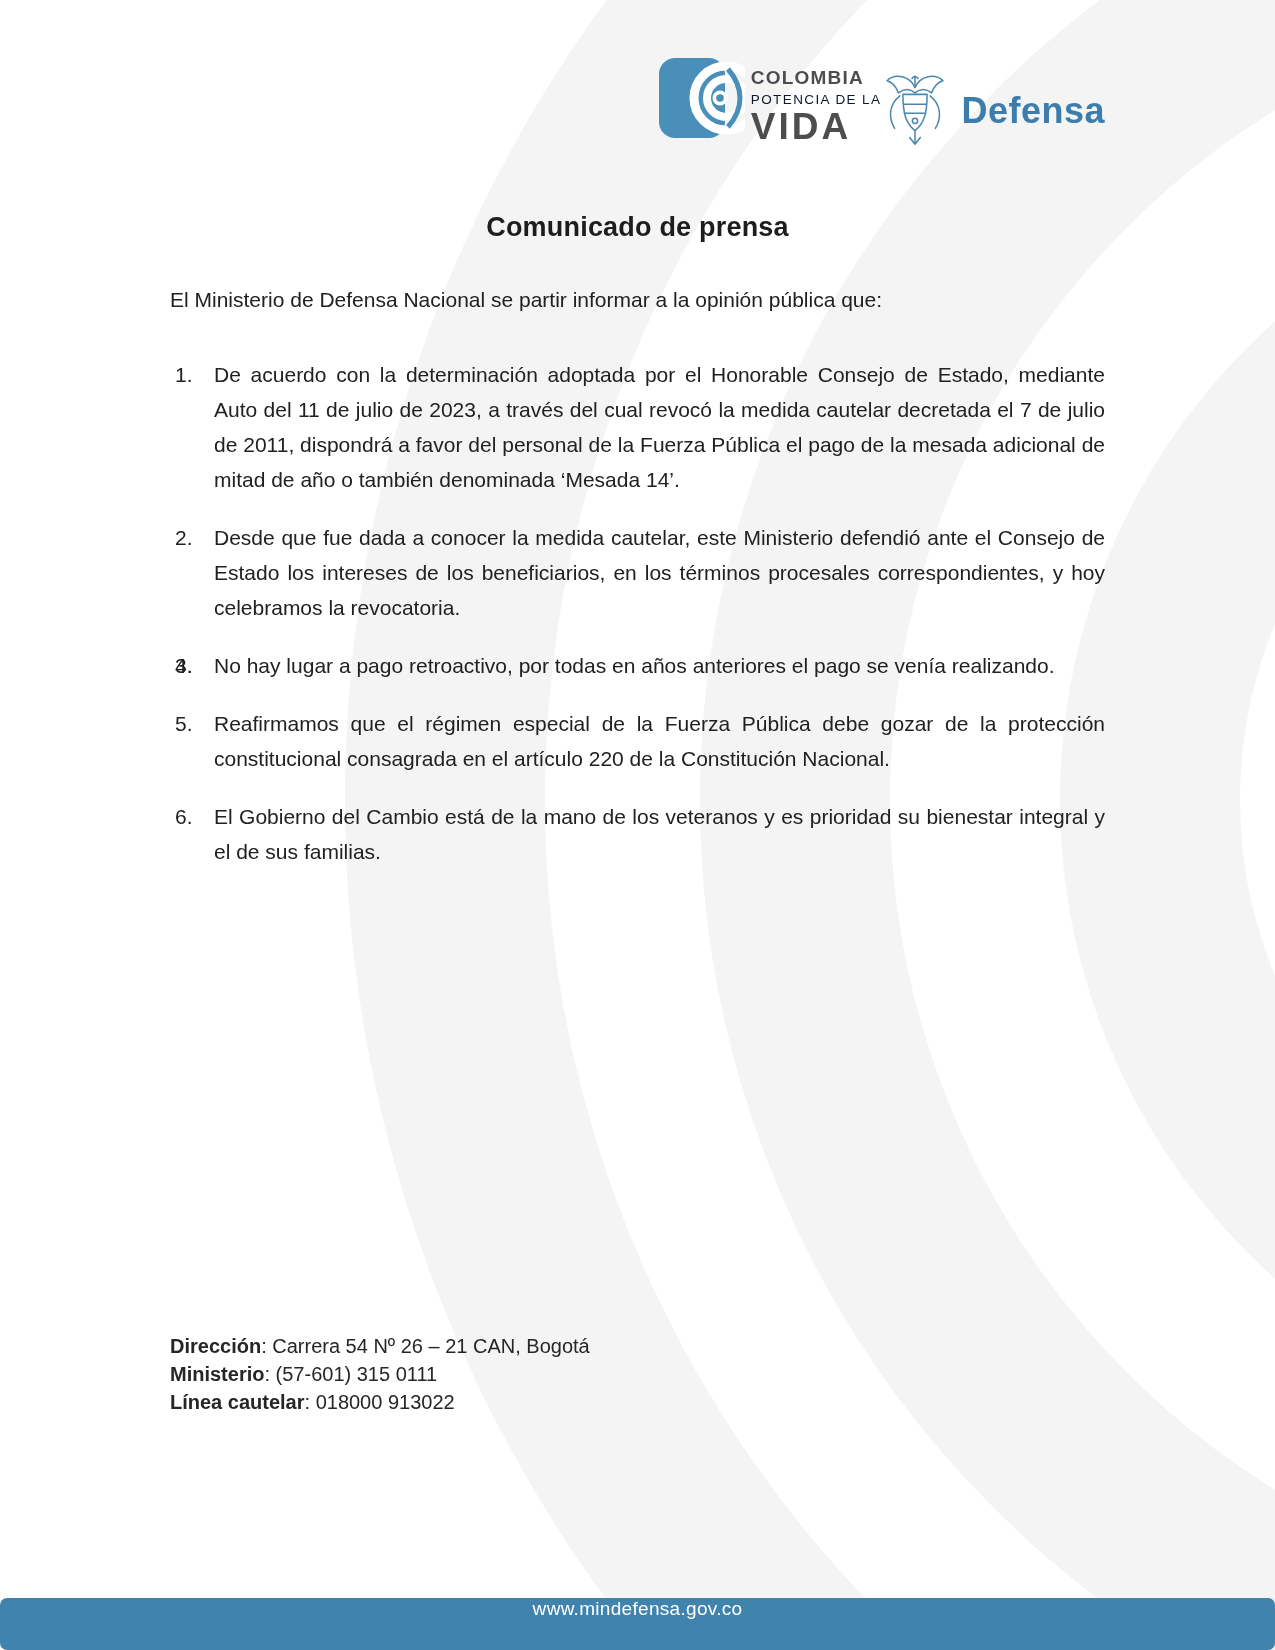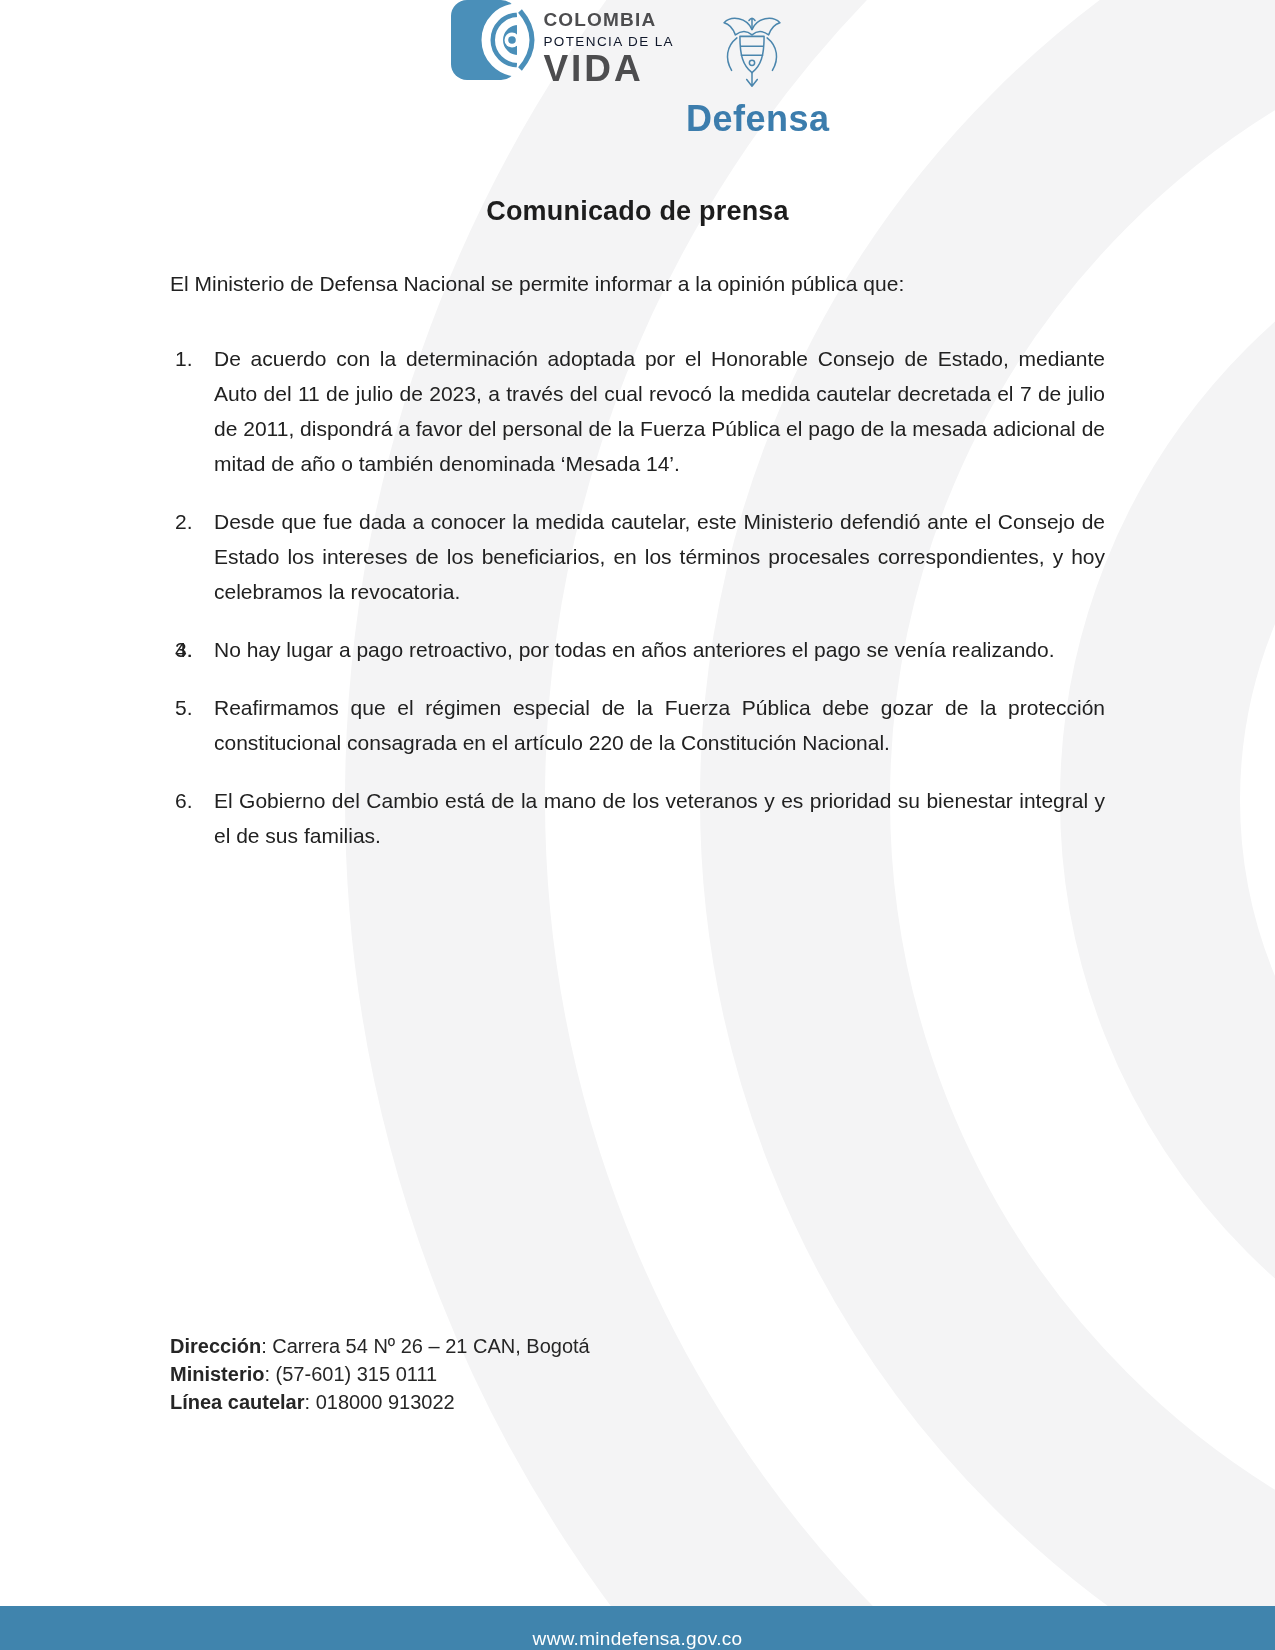--- a/index.html
+++ b/index.html
@@ -12,49 +12,49 @@
     position:relative;
     width:1275px; height:1650px;
     background:#ffffff;
     overflow:hidden;
     color:#212121;
   }
   .watermark { position:absolute; top:0; left:0; z-index:0; }
   .content { position:relative; z-index:1; padding:0 170px; }
 
   
-  .header { display:flex; justify-content:center; align-items:flex-start; }
+  .header { display:flex; justify-content:flex-end; align-items:flex-start; padding-top:58px; }
   .brand-left { display:flex; margin-left:6px; }
   .brand-mark svg { width:86px; height:80px; display:block; }
   .brand-text { margin-left:6px; padding-top:9px; white-space:nowrap; }
   .brand-line1 { font-size:19px; font-weight:700; color:#4d4d4f; letter-spacing:1.2px; }
   .brand-line2 { font-size:13.5px; color:#0f172a; letter-spacing:1.4px; margin-top:3px; }
   .brand-line3 { font-size:37px; font-weight:700; color:#4d4d4f; letter-spacing:3px; line-height:1; margin-top:1px; }
-  .brand-right { display:flex; align-items:center; margin-top:8px;flex-direction:column; }
+  .brand-right { display:flex; align-items:center; margin-top:8px; }
   .crest svg { width:68px; height:90px; display:block; }
   .defensa-label { font-size:36px; font-weight:700; color:#3c7dad; margin-left:12px; letter-spacing:0.5px; }
 
   
   .doc-title { text-align:center; font-size:27px; font-weight:700; color:#1d1d1d; margin-top:56px; letter-spacing:0.2px; }
   .intro { margin-top:39px; font-size:21px; line-height:35px; }
   ol.points { margin:40px 0 0 0; padding:0 0 0 44px; list-style:none; }
   ol.points li { position:relative; font-size:21px; line-height:35px; text-align:justify; }
   ol.points li + li { margin-top:23px; }
   .num { position:absolute; left:-39px; text-align:left; }
 
   
   .contact { position:absolute; left:170px; top:1332px; z-index:1; font-size:20px; line-height:28px; color:#262626; }
   .contact .org { font-weight:700; }
   .contact .lbl { font-weight:700; }
 
   
   .footer-bar {
     position:absolute; left:0; bottom:0; z-index:2;
-    width:100%; height:44px;
-    display:flex; align-items:flex-end; justify-content:center;
+    width:100%; height:52px;
+    display:flex; align-items:flex-start; justify-content:center;border-radius:7px;
   }
   .footer-url { color:#ffffff; font-size:19px; letter-spacing:0.3px; }
 </style>
 </head>
 <body>
 
 <div class="page">
 
   <svg class="watermark" width="1275" height="1650" viewBox="0 0 1275 1650" aria-hidden="true">
     <g fill="none" stroke="#f4f4f5">
@@ -104,21 +104,21 @@
 
             <path d="M45,81 L45,99 M38,90 L45,99 L52,90"></path>
           </svg>
         </span>
         <span class="defensa-label">Defensa</span>
       </div>
     </div>
 
     <div class="doc-title">Comunicado de prensa</div>
 
-    <div class="intro">El Ministerio de Defensa Nacional se permite informar a la opinión pública que:</div>
+    <div class="intro">El Ministerio de Defensa Nacional se partir informar a la opinión pública que:</div>
 
     <ol class="points">
       <li>
         <span class="num">1.</span>
         <span>De acuerdo con la determinación adoptada por el Honorable Consejo de Estado, mediante Auto del 11 de julio de 2023, a través del cual revocó la medida cautelar decretada el 7 de julio de 2011, dispondrá a favor del personal de la Fuerza Pública el pago de la mesada adicional de mitad de año o también denominada ‘Mesada 14’.</span>
       </li>
       <li>
         <span class="num">2.</span>
         <span>Desde que fue dada a conocer la medida cautelar, este Ministerio defendió ante el Consejo de Estado los intereses de los beneficiarios, en los términos procesales correspondientes, y hoy celebramos la revocatoria.</span>
       </li>

